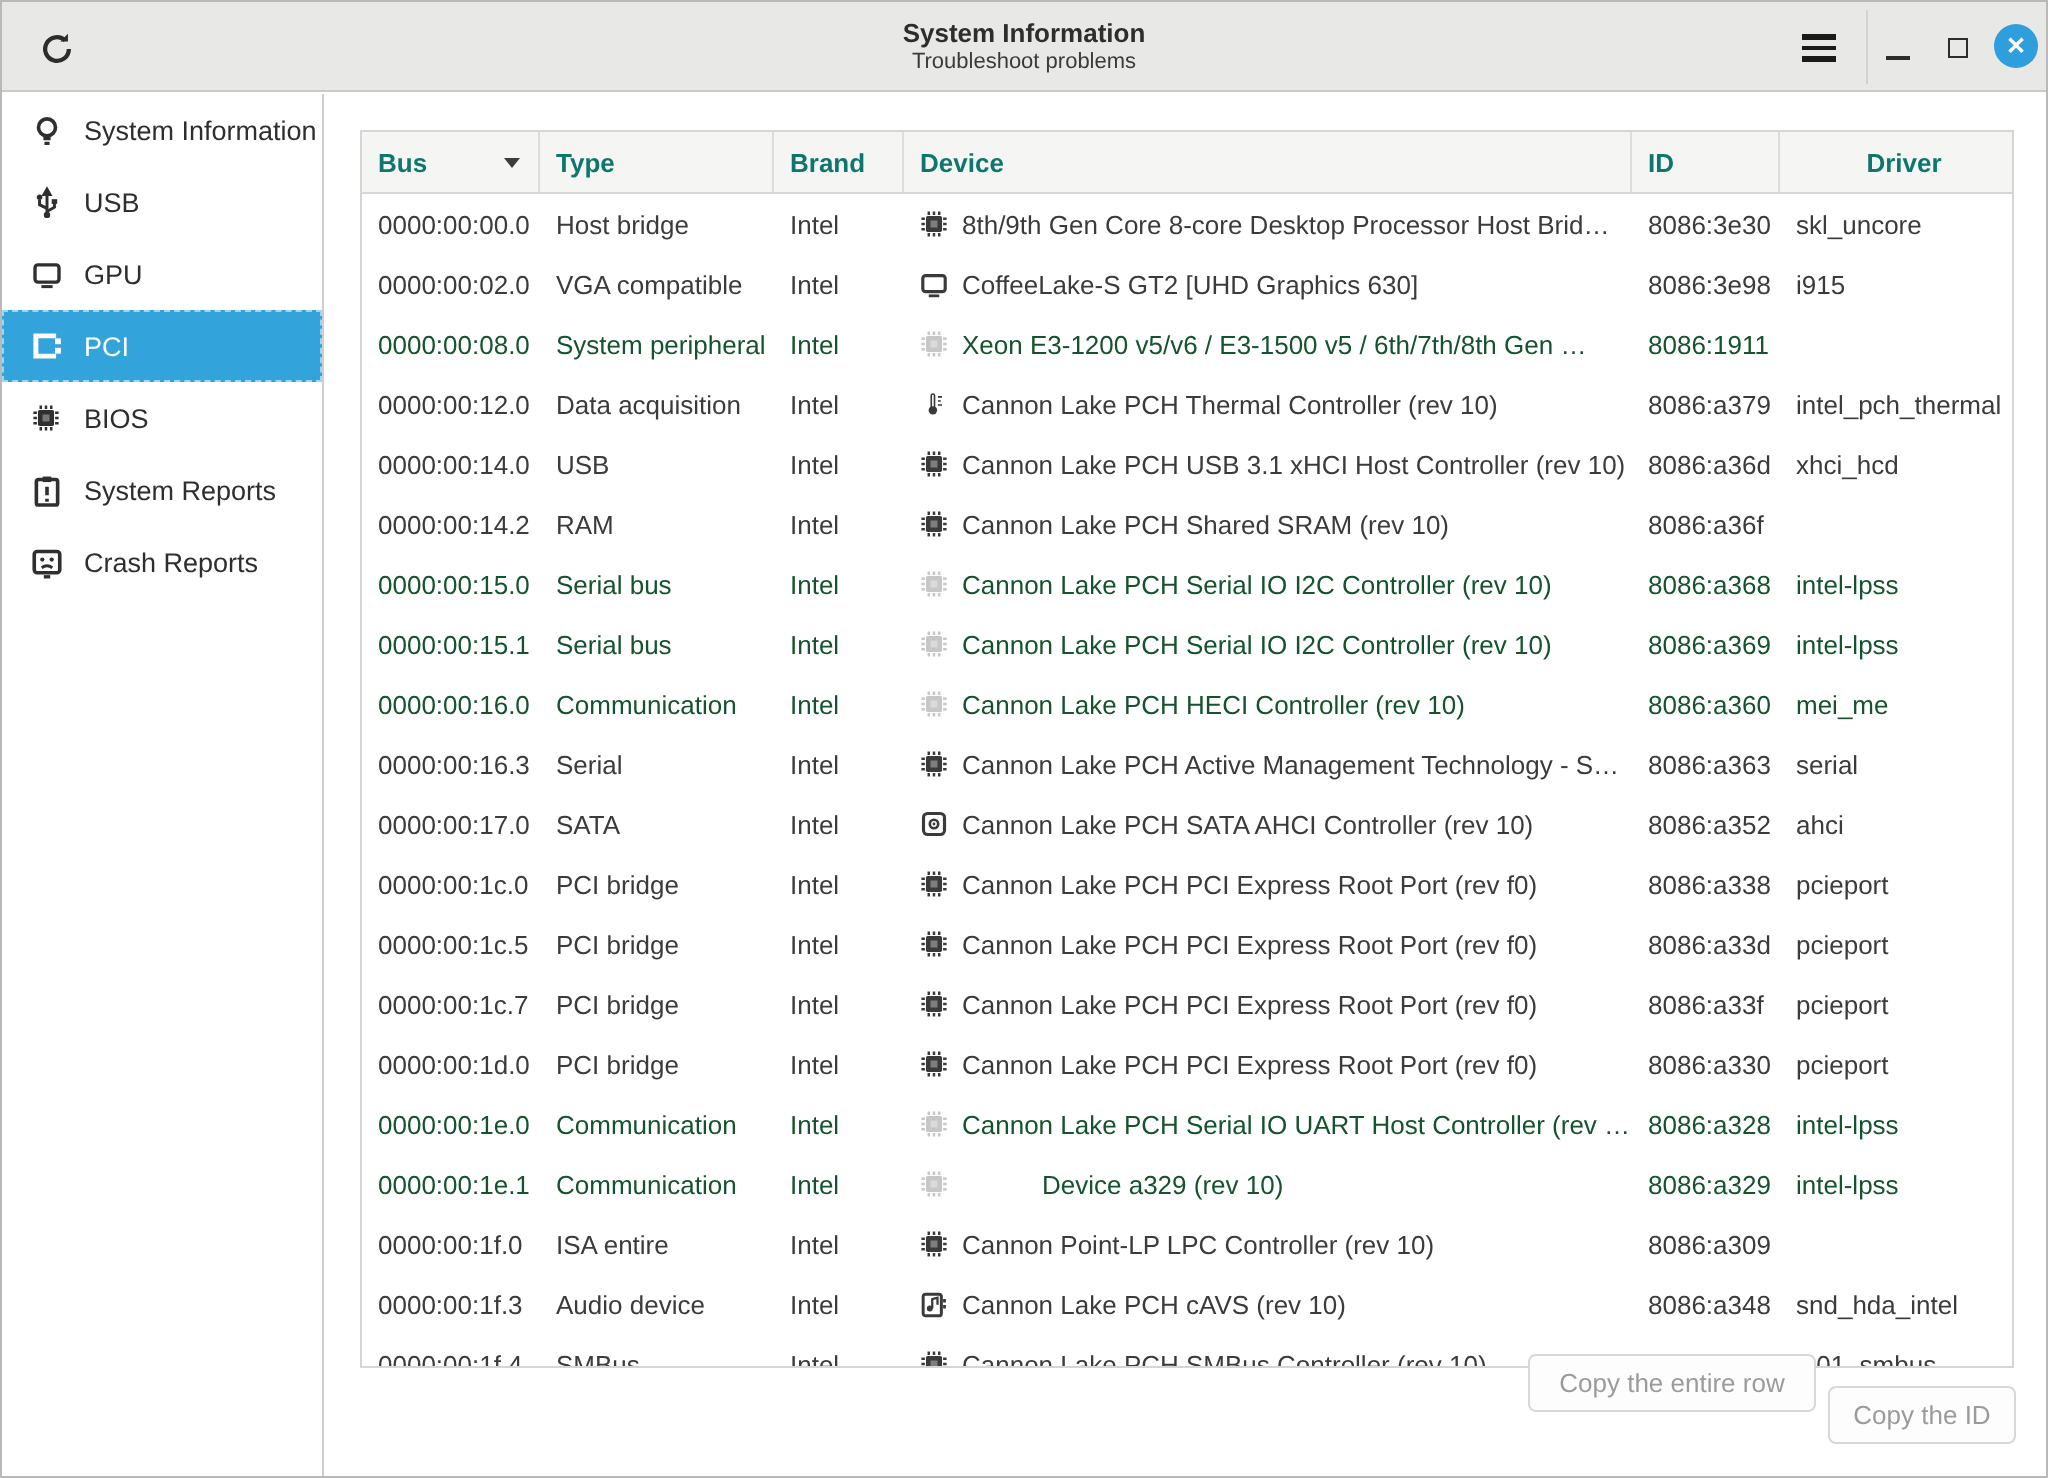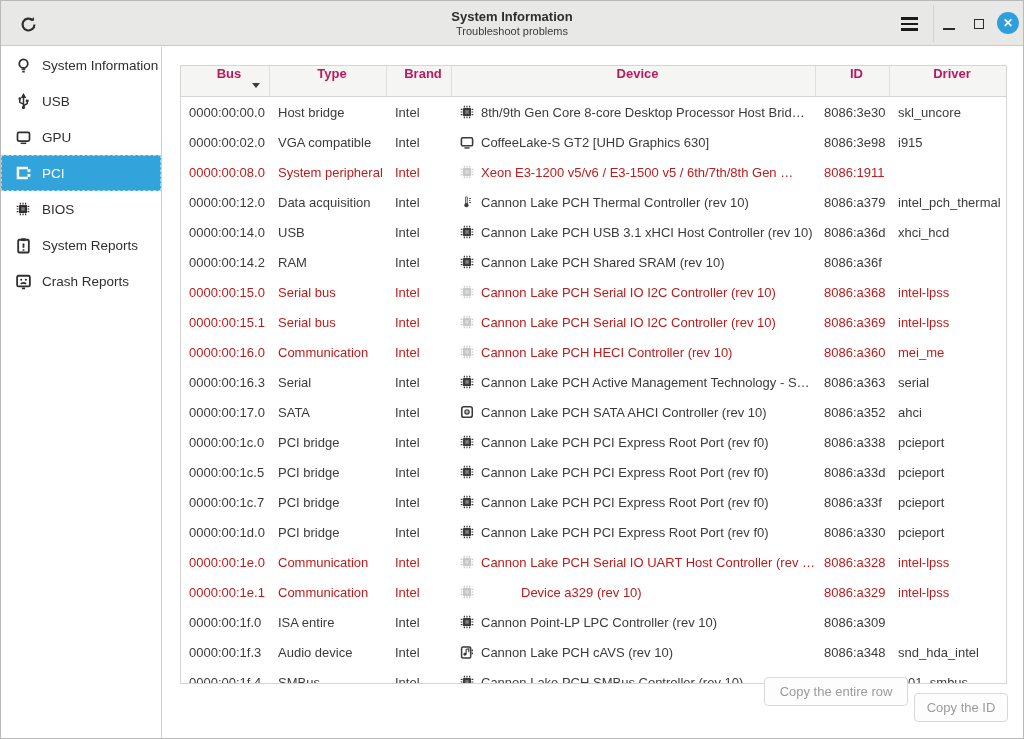--- a/index.html
+++ b/index.html
@@ -62,32 +62,32 @@
 
   
   .main { position:absolute; left:162px; top:46px; width:862px; height:693px; background:#ffffff; }
   .table {
     position:absolute; left:17px; top:18px; width:827px; height:619px;
     border:1px solid #d5d5d4; overflow:hidden; background:#fff;
   }
   .thead { display:flex; height:31px; background:#f5f5f4; border-bottom:1px solid #d5d5d4; }
   .th {
     display:flex; align-items:center; padding-left:8px;
-    font-weight:bold; color:#be185d; border-right:1px solid #dedede; font-size:13px;flex-direction:column;
+    font-weight:bold; color:#0f766e; border-right:1px solid #dedede; font-size:13px;
   }
   .th:last-child { border-right:none; }
   .th .sort { margin-left:auto; margin-right:8px; color:#3c3c3c; }
   .col-bus{width:89px;} .col-type{width:117px;} .col-brand{width:65px;}
-  .col-device{width:364px;} .col-id{width:74px;} .col-driver{width:117px; flex:1;}
+  .col-device{width:364px;} .col-id{width:74px;} .col-driver{width:117px; flex:1;justify-content:center;}
   .tbody { position:relative; }
   .trow { display:flex; height:30px; align-items:center; cursor:pointer; }
   .trow > div { padding-left:8px; white-space:nowrap; overflow:hidden; }
   .trow .cell-device { display:flex; align-items:center; gap:7px; }
   .trow .dicon { width:14px; height:14px; flex:0 0 14px; display:flex; align-items:center; justify-content:center; color:#3a3a3a; }
-  .trow.dim { color:#b91c1c; }
+  .trow.dim { color:#14532d; }
   .trow.dim .dicon { color:#9a9a9a; opacity:0.55; }
 
   
   .footer-btn {
     position:absolute; height:29px; background:#fdfdfd;
     border:1px solid #d8d8d8; border-radius:4px;
     color:#9b9b9b; font-size:13px; display:flex; align-items:center; justify-content:center;
     font-family:"Liberation Sans", sans-serif;
   }
   .btn-copy-row { left:601px; bottom:34px; width:144px; }

